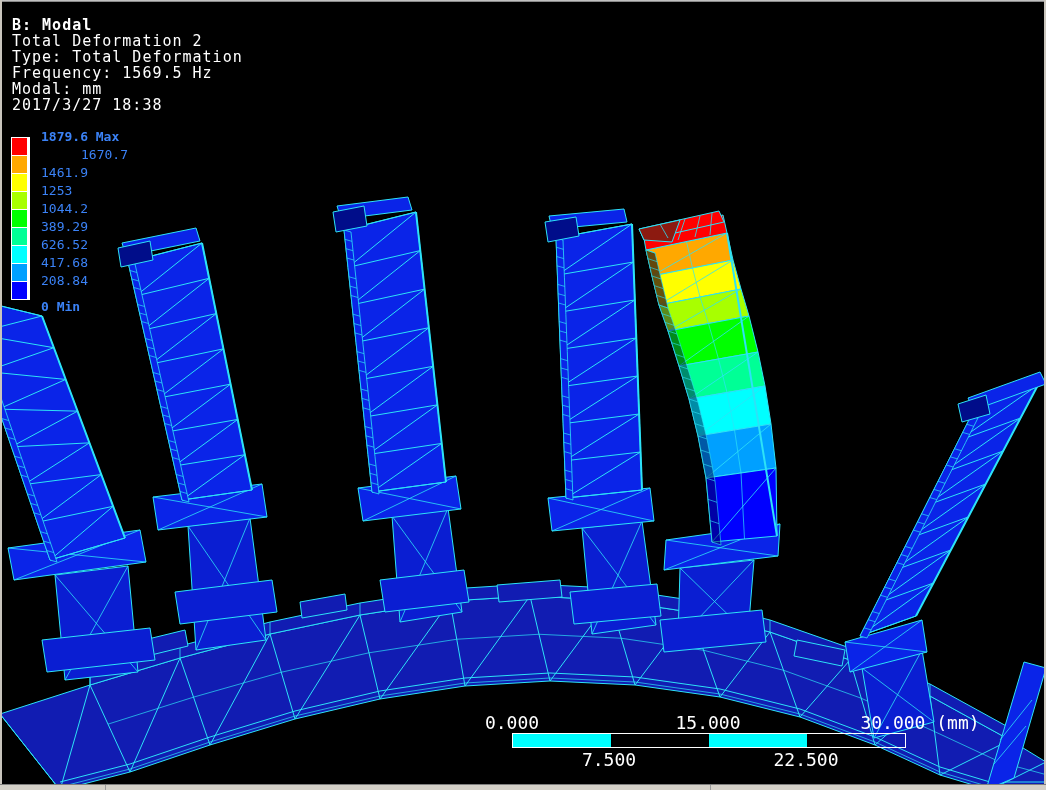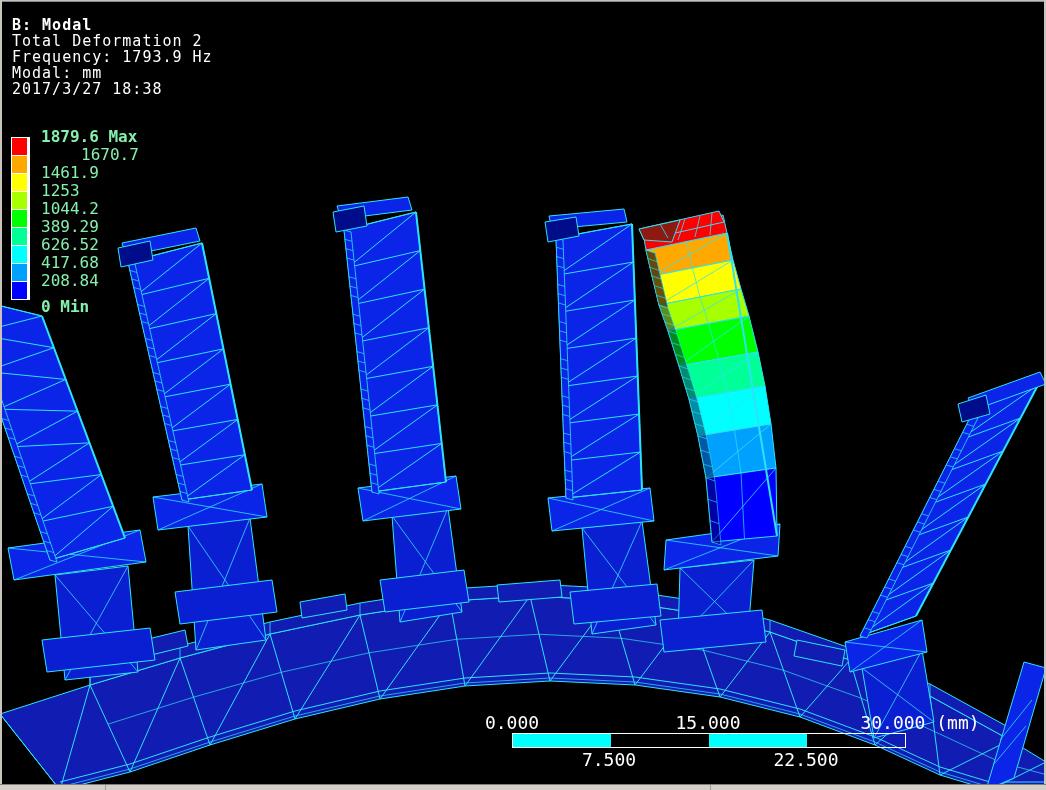--- a/index.html
+++ b/index.html
@@ -6,21 +6,21 @@
   body{width:1046px;height:790px;background:#000;position:relative;overflow:hidden;
        font-family:"DejaVu Sans Mono","Liberation Mono",monospace;}
   #scene{position:absolute;left:0;top:0;}
   #annotation-block{position:absolute;left:12px;top:17px;z-index:5;}
   .ann-line{color:#fff;font-size:15px;line-height:16px;letter-spacing:1px;white-space:pre;}
   .ann-line.bold{font-weight:bold;}
   #legend{position:absolute;left:11px;top:137px;z-index:5;}
   #legend-bar{width:17px;background:#fff;border:1px solid #fff;}
   .legend-cell{width:15px;height:17px;margin-bottom:1px;}
   .legend-cell:last-child{margin-bottom:0;}
-  .legend-label{position:absolute;left:30px;color:#86efac;font-size:16px;line-height:16px;white-space:pre;}
+  .legend-label{position:absolute;left:30px;color:#3b82f6;font-size:13px;line-height:16px;white-space:pre;}
   .legend-label.bold{font-weight:bold;}
   #ruler-box{position:absolute;left:512px;top:733px;width:392px;height:13px;border:1px solid #fff;z-index:4;}
   .ruler-seg{position:absolute;top:0;height:13px;width:98px;}
   .ruler-label{position:absolute;color:#fff;font-size:18px;line-height:13px;white-space:pre;transform:translateX(-50%);z-index:5;}
   #statusbar{position:absolute;left:0;top:784px;width:1046px;height:6px;background:#d4d0c8;border-top:1px solid #7e7e7e;z-index:6;}
   .status-sep{position:absolute;top:0;width:1px;height:6px;background:#9a9a9a;}
   .chrome-top{position:absolute;top:0;left:0;width:1046px;height:2px;background:linear-gradient(#dcdcdc,#6f6f6f);z-index:6;}
   .chrome-right{position:absolute;top:0;left:1044px;width:2px;height:790px;background:#c9c5bd;z-index:6;}
   .chrome-left{position:absolute;top:0;left:0;width:2px;height:790px;background:#c9c5bd;z-index:6;}
 </style>
@@ -414,21 +414,22 @@
     <line x1="703.3333333333334" y1="464" x2="712.3333333333334" y2="467" stroke="#2de2f7" stroke-width="0.6"></line>
     <line x1="706" y1="478" x2="715" y2="481" stroke="#2de2f7" stroke-width="0.6"></line>
     <line x1="708" y1="499.3333333333333" x2="717" y2="502.3333333333333" stroke="#2de2f7" stroke-width="0.6"></line>
     <line x1="710" y1="520.6666666666666" x2="719" y2="523.6666666666666" stroke="#2de2f7" stroke-width="0.6"></line>
     <line x1="727" y1="233" x2="777" y2="536" stroke="#2de2f7" stroke-width="2"></line>
   </svg>
 
 <div id="annotation-block">
     <div class="ann-line bold">B: Modal</div>
     <div class="ann-line">Total Deformation 2</div>
-    <div class="ann-line">Frequency: 1793.9 Hz</div>
+    <div class="ann-line">Type: Total Deformation</div>
+    <div class="ann-line">Frequency: 1569.5 Hz</div>
     <div class="ann-line">Modal: mm</div>
     <div class="ann-line">2017/3/27 18:38</div>
   </div>
 
 <div id="legend">
   <div id="legend-bar">
       <div class="legend-cell" style="background: rgb(255, 0, 0);"></div>
       <div class="legend-cell" style="background: rgb(255, 168, 0);"></div>
       <div class="legend-cell" style="background: rgb(255, 255, 0);"></div>
       <div class="legend-cell" style="background: rgb(168, 255, 0);"></div>

